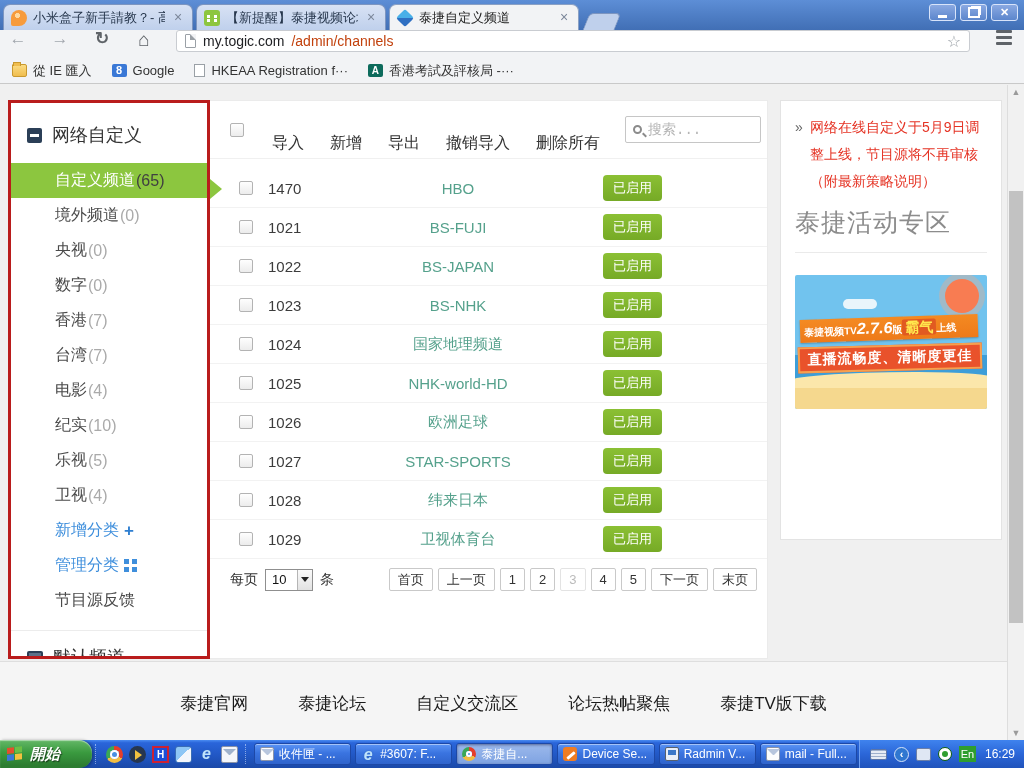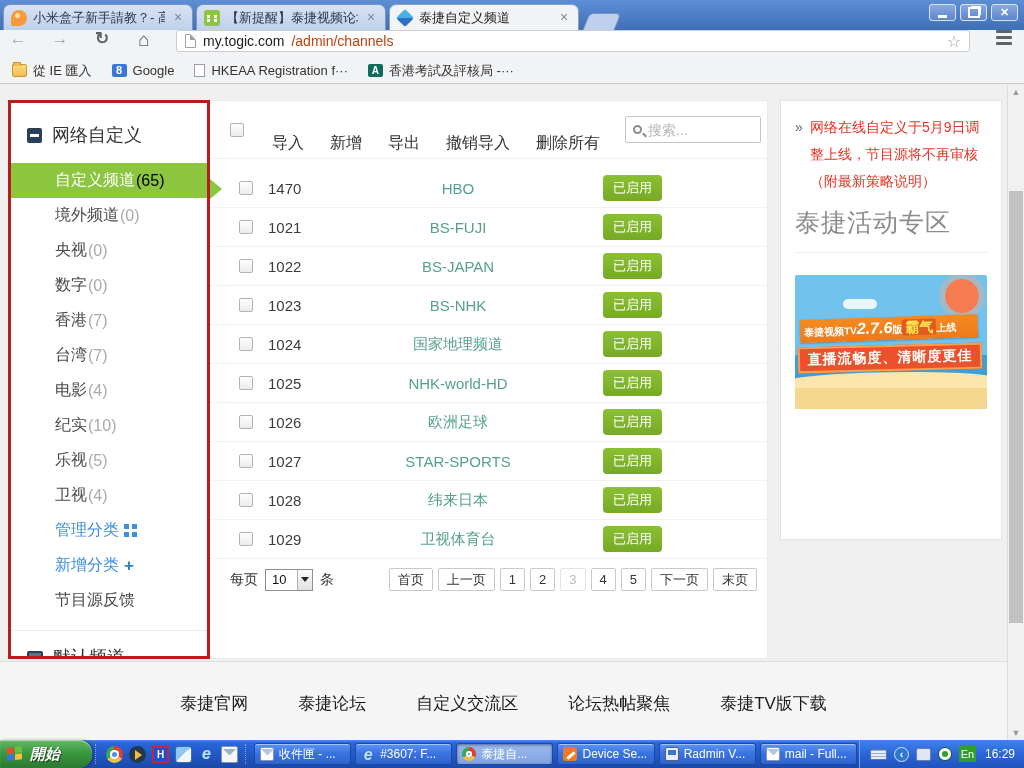--- a/index.html
+++ b/index.html
@@ -66,21 +66,21 @@
 
   
   .sidebar-card { position:absolute; left:8px; top:15px; width:202px; height:559px; background:#fff; border:3px solid #b91c1c; overflow:hidden; }
   .side-header { padding:20px 0 0 16px; display:flex; align-items:center; gap:10px; font-size:18px; color:#333; }
   .collapse-icon { width:15px; height:15px; background:#2b3f57; border-radius:2px; position:relative; }
   .collapse-icon::before { content:""; position:absolute; left:3px; top:6px; width:9px; height:3px; background:#fff; }
   .side-list { list-style:none; margin-top:16px; }
   .side-item { height:35px; display:flex; align-items:center; padding-left:44px; font-size:16px; color:#4a4a4a; cursor:pointer; position:relative; }
   .side-item .count { color:#aaa; margin-left:1px; }
   .side-item[data-state="selected"] { background:#8cc63f; color:#fff; }
-  .side-item[data-state="selected"] .count { color:#000000; }
+  .side-item[data-state="selected"] .count { color:#404040; }
   .side-item[data-state="link"] { color:#3f8fdc; }
   .item-icon { margin-left:4px; }
   .item-icon[data-state="plus"]::before { content:"+"; font-weight:bold; font-size:17px; color:#2f7fd1; }
   .item-icon[data-state="grid"] { width:13px; height:13px; display:inline-block;
     background-image:linear-gradient(#3f8fdc,#3f8fdc),linear-gradient(#3f8fdc,#3f8fdc),linear-gradient(#3f8fdc,#3f8fdc),linear-gradient(#3f8fdc,#3f8fdc);
     background-size:5px 5px; background-position:0 0,8px 0,0 8px,8px 8px; background-repeat:no-repeat; }
   .side-divider { border-top:1px solid #ececec; margin:12px 0 0; }
   .side-bottom { margin-top:14px; padding-left:16px; display:flex; align-items:center; gap:10px; font-size:18px; color:#333; }
   .tv-icon { width:16px; height:12px; background:#2b3f57; border-radius:2px; position:relative; }
   .tv-icon::after { content:""; position:absolute; left:2px; top:2px; right:2px; height:5px; background:#5d7189; }
@@ -91,21 +91,21 @@
   .main-card { position:absolute; left:210px; top:15px; width:558px; height:559px; background:#fff; border:1px solid #ebebeb; border-left:none; }
   .tool-row { height:58px; display:flex; align-items:center; padding-left:20px; border-bottom:1px solid #f0f0f0; }
   .tool-row .cb { margin-right:28px; }
   .cb { appearance:none; -webkit-appearance:none; width:14px; height:14px; border:1px solid #b3b3b3; border-radius:2px; background:linear-gradient(#fefefe,#ececec); }
   .tool-actions { display:flex; gap:26px; font-size:16px; color:#333;margin-top:28px; }
   .tool-action { cursor:pointer; }
   .search-box { margin-left:auto; margin-right:6px; width:136px; height:27px; border:1px solid #c6c6c6; border-radius:2px;
     display:flex; align-items:center; padding:0 7px; gap:6px; background:#fff; }
   .lens-icon { width:9px; height:9px; border:2px solid #8b8b8b; border-radius:50%; position:relative; flex:0 0 auto; }
   .lens-icon::after { content:""; position:absolute; left:7px; top:7px; width:5px; height:2px; background:#8b8b8b; transform:rotate(45deg); }
-  .search-input { border:none; outline:none; width:100%; font-size:14px; color:#444; font-family:Liberation Sans, sans-serif; }
+  .search-input { border:none; outline:none; width:100%; font-size:14px; color:#444; font-family:Liberation Mono, monospace; }
   .search-input::placeholder { color:#b5b5b5; }
 
   .rows { margin-top:10px; }
   .row { height:39px; display:grid; grid-template-columns:44px 80px 220px 1fr; align-items:center; padding-left:14px; border-bottom:1px solid #f2f2f2; }
   .row .cb { justify-self:center; }
   .cell-id { font-size:15px; color:#3c3c3c; }
   .cell-name { font-size:15px; color:#55a18c; text-align:center; }
   .status-badge { margin-left:35px; justify-self:start; background:linear-gradient(#8bc034,#76aa26); color:#fff; font-size:13px;
     padding:4px 10px; border-radius:4px; cursor:pointer; width:max-content; }
 
@@ -347,29 +347,29 @@
             <span class="item-icon" data-name="sidebar-item-icon"></span>
           </li>
 
           <li class="side-item" data-name="sidebar-item" data-state="normal">
             <span data-name="sidebar-item-label">卫视</span>
             <span class="count" data-name="sidebar-item-count">(4)</span>
             <span class="item-icon" data-name="sidebar-item-icon"></span>
           </li>
 
           <li class="side-item" data-name="sidebar-item" data-state="link">
+            <span data-name="sidebar-item-label">新增分类</span>
+            <span class="count" data-name="sidebar-item-count"></span>
+            <span class="item-icon" data-name="sidebar-item-icon" data-state="plus"></span>
+          </li>
+
+          <li class="side-item" data-name="sidebar-item" data-state="link">
             <span data-name="sidebar-item-label">管理分类</span>
             <span class="count" data-name="sidebar-item-count"></span>
             <span class="item-icon" data-name="sidebar-item-icon" data-state="grid"></span>
-          </li>
-
-          <li class="side-item" data-name="sidebar-item" data-state="link">
-            <span data-name="sidebar-item-label">新增分类</span>
-            <span class="count" data-name="sidebar-item-count"></span>
-            <span class="item-icon" data-name="sidebar-item-icon" data-state="plus"></span>
           </li>
 
           <li class="side-item" data-name="sidebar-item" data-state="normal">
             <span data-name="sidebar-item-label">节目源反馈</span>
             <span class="count" data-name="sidebar-item-count"></span>
             <span class="item-icon" data-name="sidebar-item-icon"></span>
           </li>
         </ul>
       <div class="side-divider" data-name="sidebar-divider"></div>
       <div class="side-bottom" data-name="sidebar-section-default-channels">

